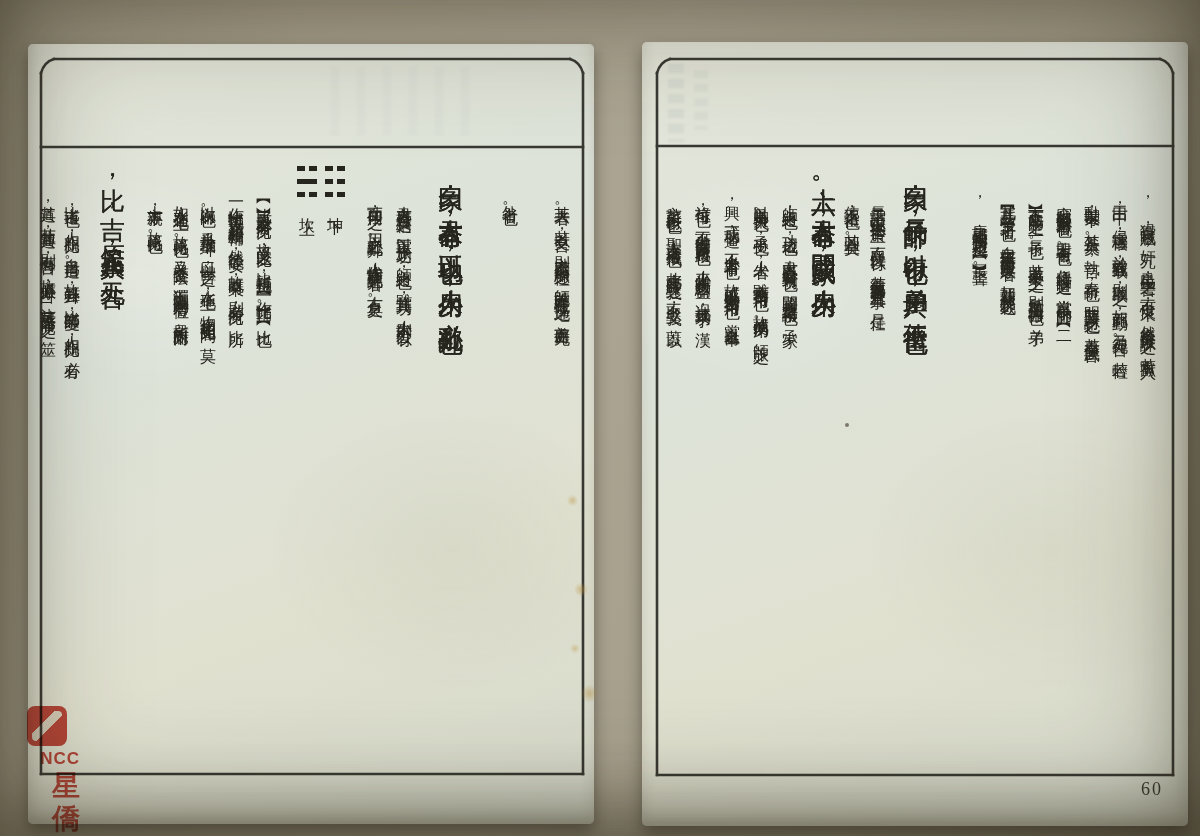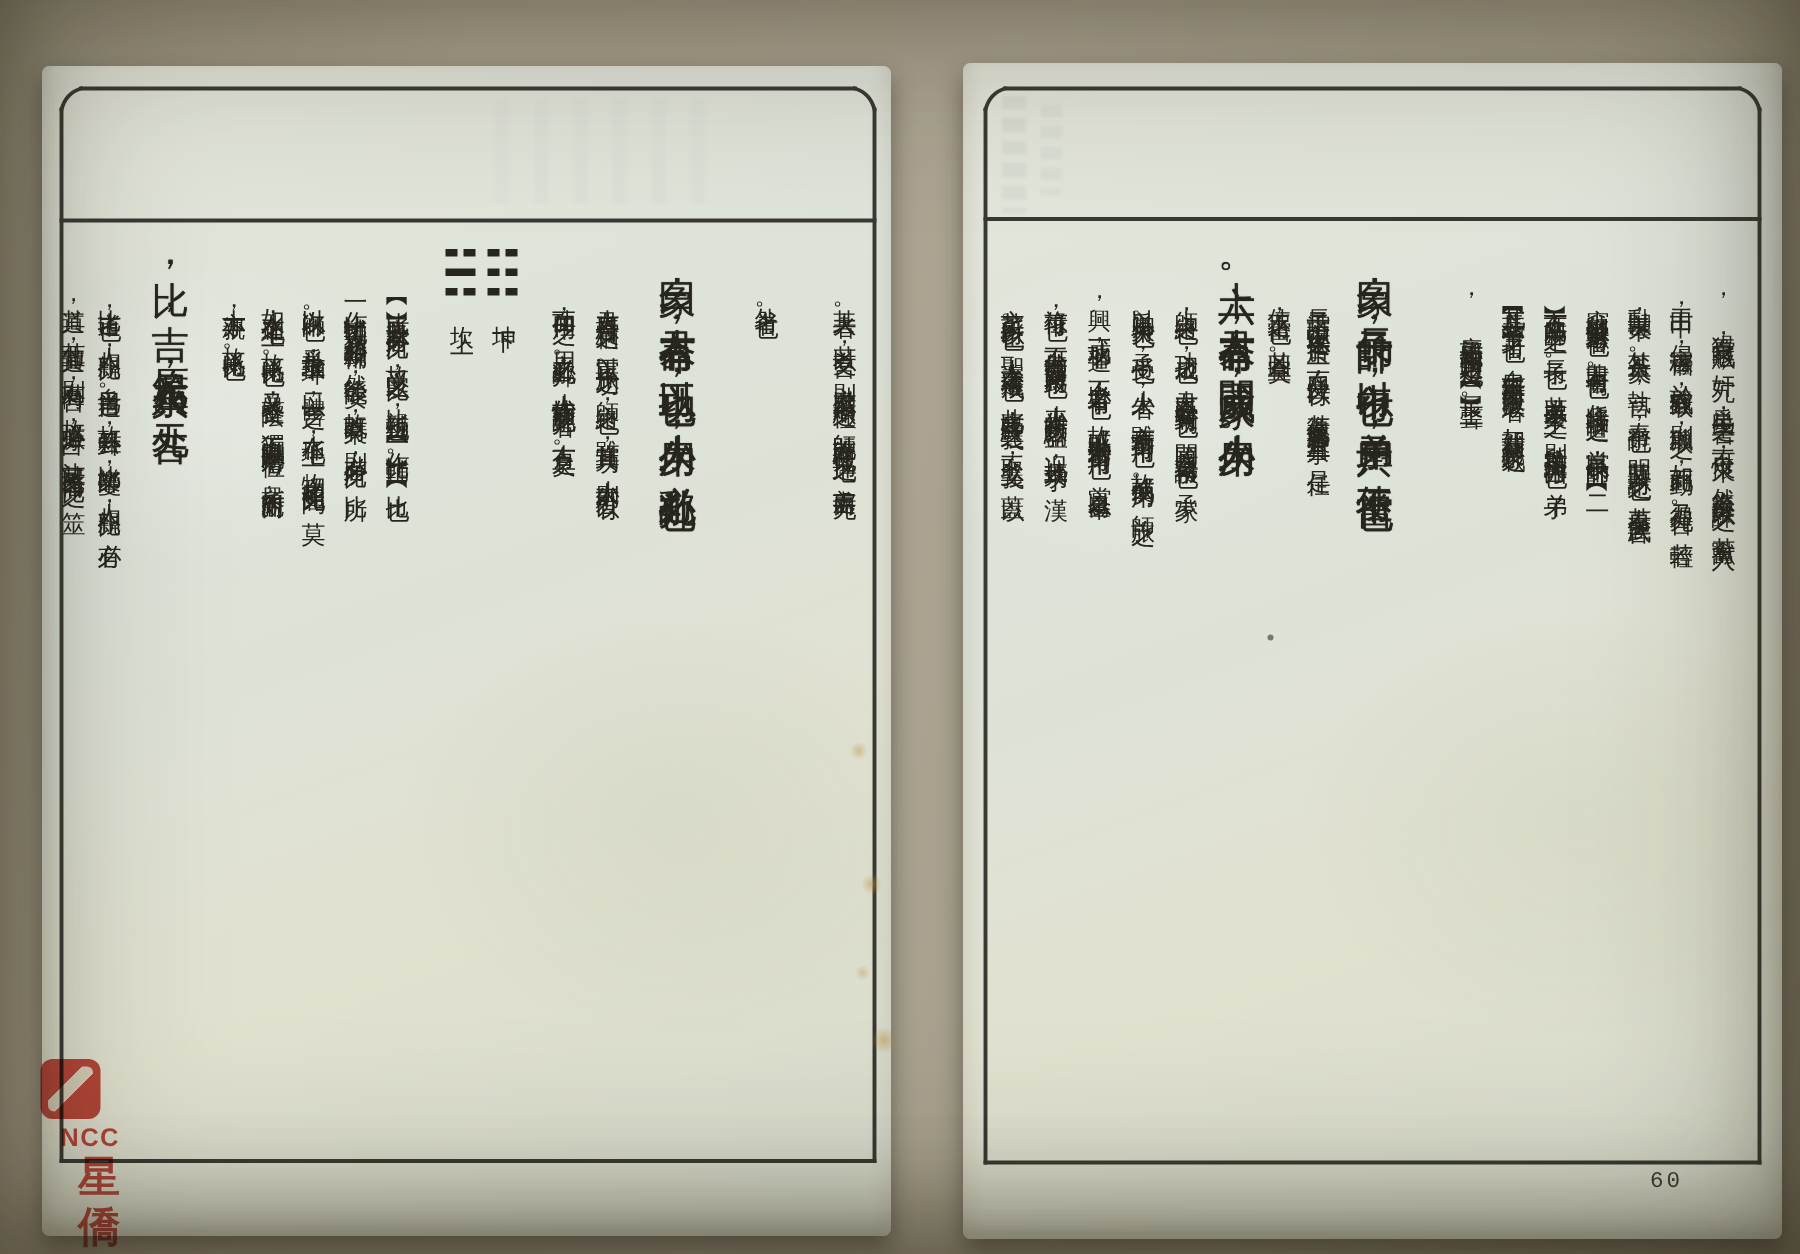--- a/index.html
+++ b/index.html
@@ -30,22 +30,22 @@
   
   .hexblock{position:absolute;left:294px;top:166px;width:54px;height:150px;}
   .trigram-col{position:absolute;top:0;width:20px;}
   .trigram-col.rt{right:3px;} .trigram-col.lt{left:3px;}
   .hline{height:5px;margin-bottom:8px;background:#26261f;}
   .hline.broken{background:none;display:flex;justify-content:space-between;}
   .hline.broken i{display:block;width:8px;height:5px;background:#26261f;}
   .tglabel{writing-mode:vertical-rl;font-size:16px;letter-spacing:3px;color:#26261f;
     margin:6px auto 0 auto;text-align:center;width:20px;}
   
-  .pagenum{position:absolute;left:1100px;top:779px;font-size:15px;color:#3c3b34;
-    letter-spacing:2px;font-family:Liberation Mono, monospace;}
+  .pagenum{position:absolute;left:1141px;top:779px;font-size:18px;color:#3c3b34;
+    letter-spacing:2px;font-family:Liberation Serif, serif;}
   
   .watermark{position:absolute;left:14px;top:678px;width:66px;text-align:right;
     color:#c6352a;opacity:.88;mix-blend-mode:multiply;font-family:"Liberation Sans",sans-serif;margin-top:28px;}
   .wm-logo{width:40px;height:40px;margin:0 auto 3px auto;background:#c6352a;border-radius:8px;position:relative;}
   .wm-logo::after{content:"";position:absolute;inset:5px;border-radius:4px;
     background:linear-gradient(135deg,transparent 38%,#f3e8e0 38%,#f3e8e0 58%,transparent 58%);}
   .wm-brand{font-weight:bold;font-size:17px;letter-spacing:1px;line-height:1.2;}
   .wm-char{font-size:28px;font-weight:bold;line-height:1.18;font-family:"Liberation Serif",serif;}
   
   .spot{position:absolute;border-radius:50%;pointer-events:none;}

